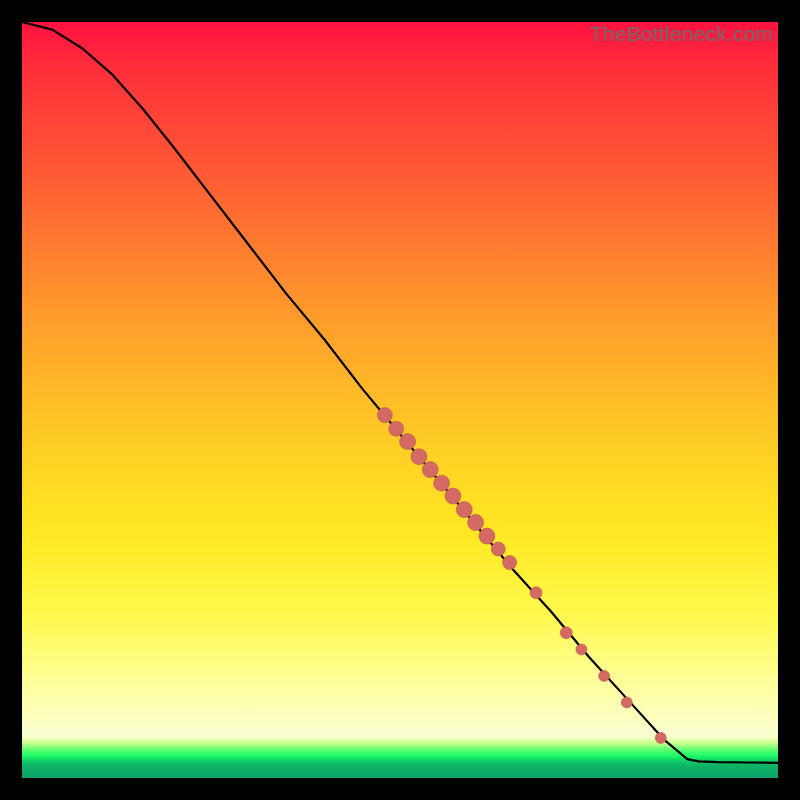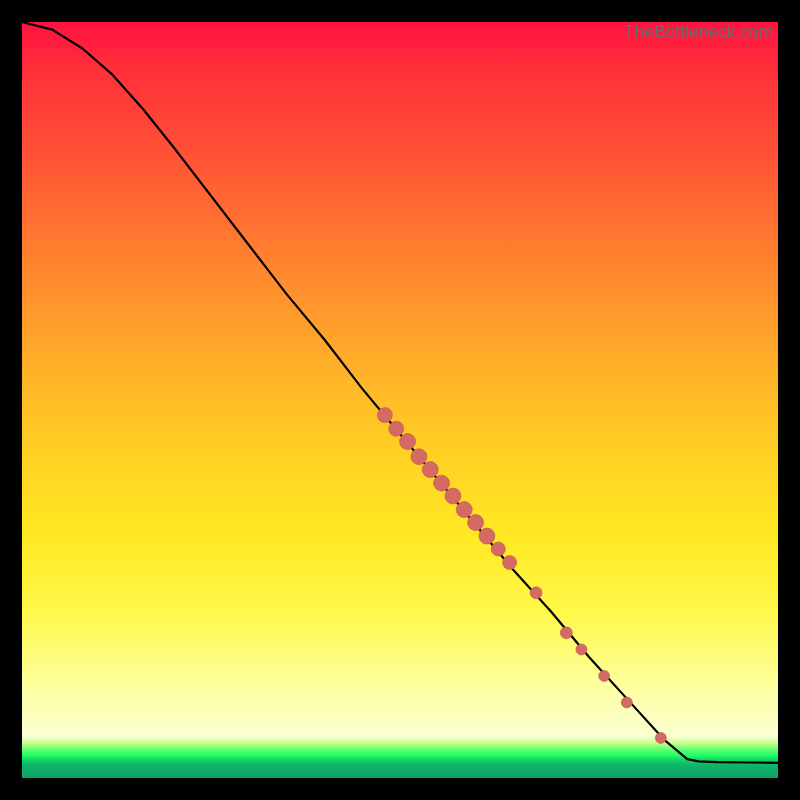--- a/index.html
+++ b/index.html
@@ -42,21 +42,21 @@
       #11d666 97.6%,
       #0fb567 98.3%,
       #0ea168 100%
     );
   }
   .watermark {
     position: absolute;
     top: 0px;
     right: 5px;
     color: #6b6b6b;
-    font-size: 17px;
+    font-size: 21px;
     letter-spacing: 0.2px;
     font-weight: 500;
     user-select: none;
   }
   svg.curve {
     position: absolute;
     inset: 0;
     width: 756px;
     height: 756px;
     overflow: visible;

